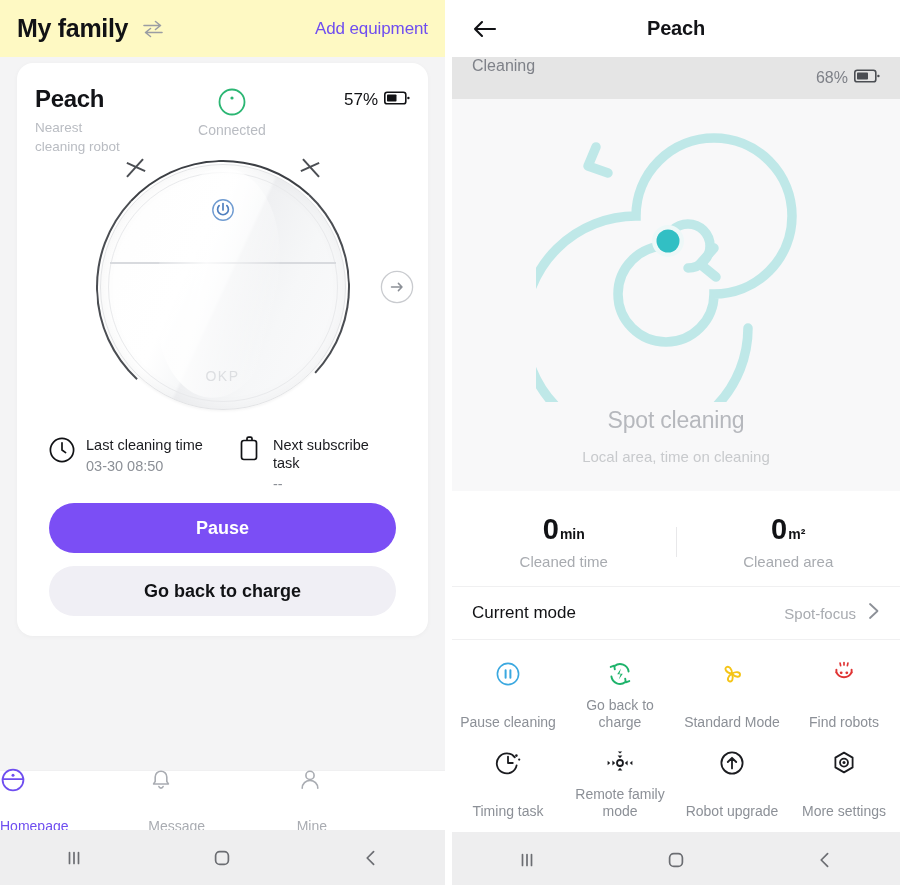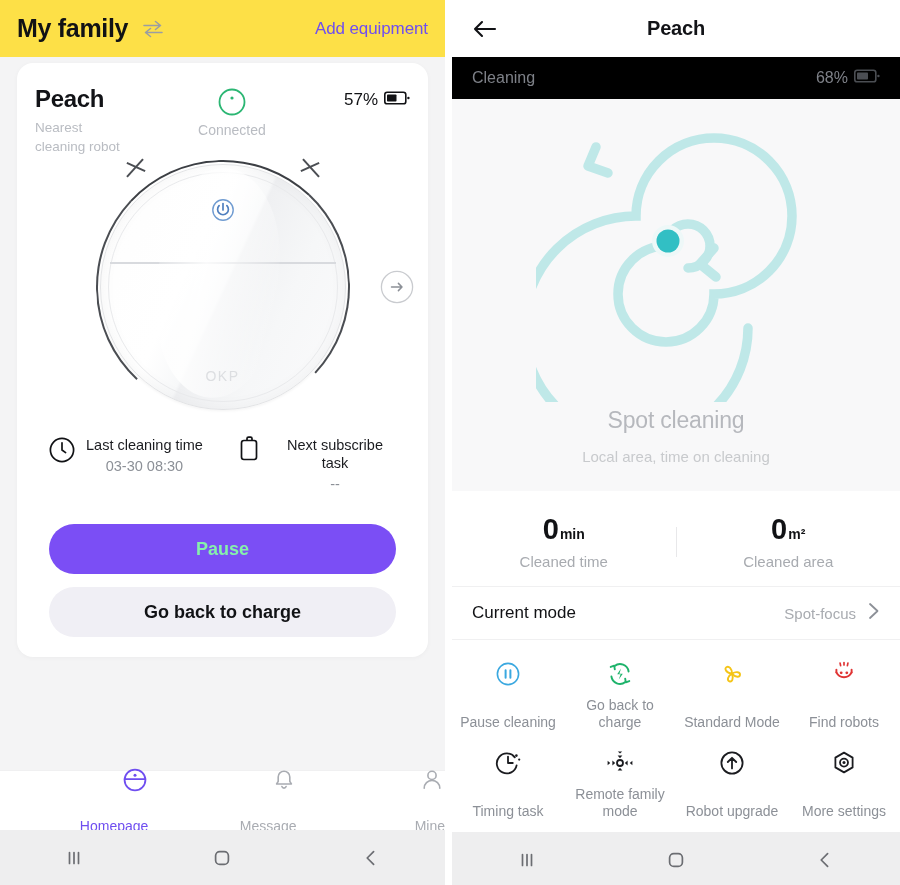--- a/index.html
+++ b/index.html
@@ -22,21 +22,21 @@
   .panel-right {
     width: 448px; height: 885px;
     background: #ffffff;
     display: flex; flex-direction: column;
     position: relative;
   }
 
   
   .l-header {
     height: 57px;
-    background: #fde047;
+    background: #fef9c3;
     display: flex; align-items: center;
     padding: 0 17px;
     flex-shrink: 0;
   }
   .l-title {
     font-size: 25px; font-weight: bold; color: #111215;
     letter-spacing: -0.3px;
   }
   .swap-icon { margin-left: 13px; display:flex; align-items:center; }
   .l-header-spacer { flex: 1; }
@@ -125,46 +125,46 @@
     background: linear-gradient(100deg, rgba(255,255,255,0) 0%, rgba(255,255,255,0.85) 40%, rgba(255,255,255,0) 90%);
     border-radius: 50%/40%;
     transform: rotate(4deg);
     pointer-events: none;
   }
   .next-arrow {
     position: absolute; right: -4px; top: 50%; transform: translateY(-50%);
   }
 
   
-  .info-row { display: flex; margin-top: 16px; padding: 0 13px; text-align: center; }
+  .info-row { display: flex; margin-top: 16px; padding: 0 13px; }
   .info-item { display: flex; align-items: flex-start; gap: 10px; }
   .info-item:first-child { width: 192px; }
   .info-label { font-size: 14.5px; color: #1b1c20; line-height: 18px;}
   .info-val { font-size: 14.5px; color: #8c9097; margin-top: 4px; }
 
   
   .btn {
     height: 50px; border-radius: 25px;
     display: flex; align-items: center; justify-content: center;
     font-size: 18px; margin: 0 14px; cursor: pointer; user-select:none;
   }
-  .btn-primary { background: #7b4ef5; color: #86efac; font-weight: bold; margin-top: 32px; }
+  .btn-primary { background: #7b4ef5; color: #ffffff; font-weight: bold; margin-top: 11px; }
   .btn-secondary { background: #f0eff5; color: #111215; font-weight: bold; margin-top: 13px; }
 
   
   .l-spacer { flex: 1; }
   .tabbar {
     height: 60px; background: #ffffff;
     display: flex; align-items: center;
     border-top: 1px solid #f0f0f1;
     flex-shrink: 0;
   }
   .tab {
     flex: 1; display: flex; flex-direction: column;
-    align-items: flex-end; gap: 21px; cursor: pointer;
+    align-items: flex-start; gap: 21px; cursor: pointer;
   }
   .tab-label { font-size: 14px; color: #a9acb2; }
   .tab.active .tab-label { color: #6f4ef0; }
 
   
   .androidnav {
     height: 55px; background: #eeeeef;
     display: flex; align-items: center; flex-shrink: 0;
   }
   .androidnav .nv { flex: 1; display: flex; justify-content: center; align-items:center; cursor:pointer;}
@@ -173,22 +173,22 @@
   .r-header {
     height: 57px; display: flex; align-items: center;
     background: #ffffff; flex-shrink: 0; position: relative;
   }
   .back-btn { position: absolute; left: 20px; cursor: pointer; display:flex; }
   .r-title {
     flex: 1; text-align: center; font-size: 20px;
     font-weight: bold; color: #121317; letter-spacing: -0.2px;
   }
   .status-bar {
-    height: 42px; background: #000000;
-    display: flex; align-items: center; padding: 0 20px 0 20px;
+    height: 42px; background: #e5e5e5;
+    display: flex; padding: 0 20px 0 20px;
     flex-shrink: 0;
   }
   .status-txt { font-size: 16px; color: #7e8188; flex: 1; }
   .status-batt { display:flex; align-items:center; gap: 6px;}
   .status-pct { font-size: 16px; color: #7e8188; }
 
   .spot-area {
     background: #f8f8f9; flex-shrink: 0;
     padding-top: 22px; padding-bottom: 26px;
     display: flex; flex-direction: column; align-items: center;
@@ -311,21 +311,21 @@
     <div class="info-row">
       <div class="info-item">
         <span>
           <svg width="28" height="28" viewBox="0 0 28 28">
             <circle cx="14" cy="14" r="11.6" fill="none" stroke="#111215" stroke-width="1.7"></circle>
             <path d="M14 6.8 V14 L17.6 16.6" fill="none" stroke="#111215" stroke-width="1.7" stroke-linecap="round" stroke-linejoin="round"></path>
           </svg>
         </span>
         <span>
           <div class="info-label">Last cleaning time</div>
-          <div class="info-val">03-30 08:30</div>
+          <div class="info-val">03-30 08:50</div>
         </span>
       </div>
       <div class="info-item">
         <span>
           <svg width="26" height="28" viewBox="0 0 26 28">
             <rect x="4.5" y="4.5" width="15" height="19" rx="2.4" fill="none" stroke="#111215" stroke-width="1.7"></rect>
             <path d="M10 4.5 V2.6 a1.5 1.5 0 0 1 1.5-1.5 h2 a1.5 1.5 0 0 1 1.5 1.5 V4.5" fill="none" stroke="#111215" stroke-width="1.7" stroke-linejoin="round"></path>
           </svg>
         </span>
         <span>

